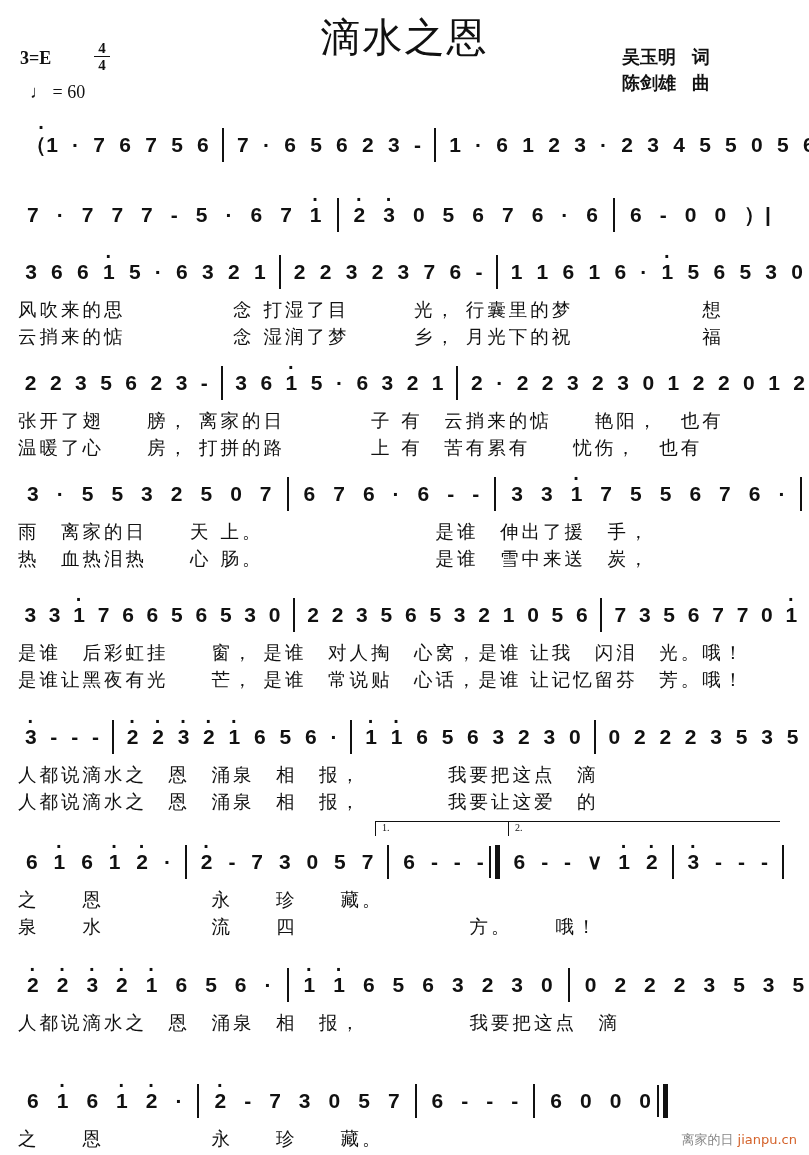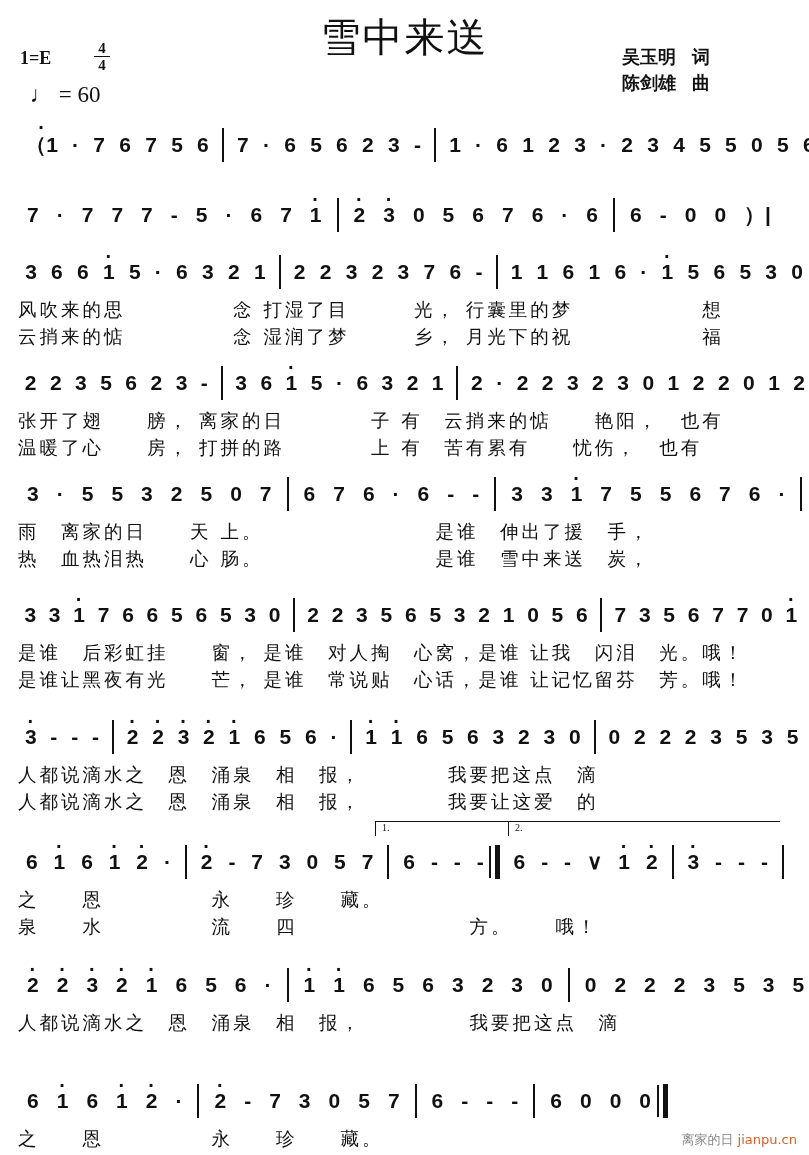--- a/index.html
+++ b/index.html
@@ -4,41 +4,41 @@
 <style>
   html, body { margin: 0; padding: 0; background: #ffffff; }
   body { width: 809px; height: 1155px; position: relative; overflow: hidden;
          font-family: "DejaVu Sans", sans-serif; color: #111; }
   .title { position: absolute; left: 0; right: 0; top: 10px; text-align: center;
            font-family: "DejaVu Serif", serif; font-size: 40px; letter-spacing: 2px; }
   .key { position: absolute; left: 20px; top: 48px; font-family: "Liberation Serif", serif; font-size: 18px; font-weight: bold; }
   .timesig { position: absolute; left: 94px; top: 40px; width: 16px; text-align: center;
              font-family: "Liberation Serif", serif; font-weight: bold; font-size: 15px; line-height: 16px; }
   .timesig .bar { border-top: 1.5px solid #111; }
-  .tempo { position: absolute; left: 30px; top: 82px; font-family: "Liberation Serif", serif; font-size: 23px; }
+  .tempo { position: absolute; left: 30px; top: 82px; font-family: "Liberation Serif", serif; font-size: 18px; }
   .credits { position: absolute; left: 622px; top: 44px; font-size: 18px; font-weight: bold; line-height: 26px; }
   .credits .role { display: inline-block; margin-left: 16px; }
 
   .row { position: absolute; left: 0; width: 809px; }
   .notes { position: absolute; left: 18px; top: 0; height: 34px; display: flex; align-items: center;
            font-family: "Liberation Sans", sans-serif; font-weight: bold; font-size: 21px; }
   .n { display: inline-block; position: relative; padding: 0 5.5px; text-align: center; }
   .n.hi::before { content: "·"; position: absolute; left: 0; right: 0; top: -15px; font-size: 20px; }
   .bl { display: inline-block; width: 2px; height: 34px; background: #111; margin: 0 6px; }
   .bl.end { width: 5px; margin-left: 3px; box-shadow: -5px 0 0 -1px #fff, -7px 0 0 -1px #111; }
   .lyr { position: absolute; font-size: 18.5px; letter-spacing: 3px; white-space: nowrap; }
   .volta { position: absolute; border-top: 1.5px solid #111; border-left: 1.5px solid #111; height: 14px; font-size: 10px; padding-left: 6px; font-family: "Liberation Serif", serif; }
   .watermark { position: absolute; right: 12px; bottom: 6px; font-size: 13px; color: #888; }
   .watermark .site { color: #d4622a; }
 </style>
 </head>
 <body>
 
-<div class="title">雪中来送</div>
-<div class="key">1=E</div>
+<div class="title">滴水之恩</div>
+<div class="key">3=E</div>
 <div class="timesig">
   <div>4</div>
   <div class="bar">4</div>
 </div>
 <div class="tempo"><span>♩</span> <span>= 60</span></div>
 <div class="credits">
   <div><span>吴玉明</span><span class="role">词</span></div>
   <div><span>陈剑雄</span><span class="role">曲</span></div>
 </div>
 

